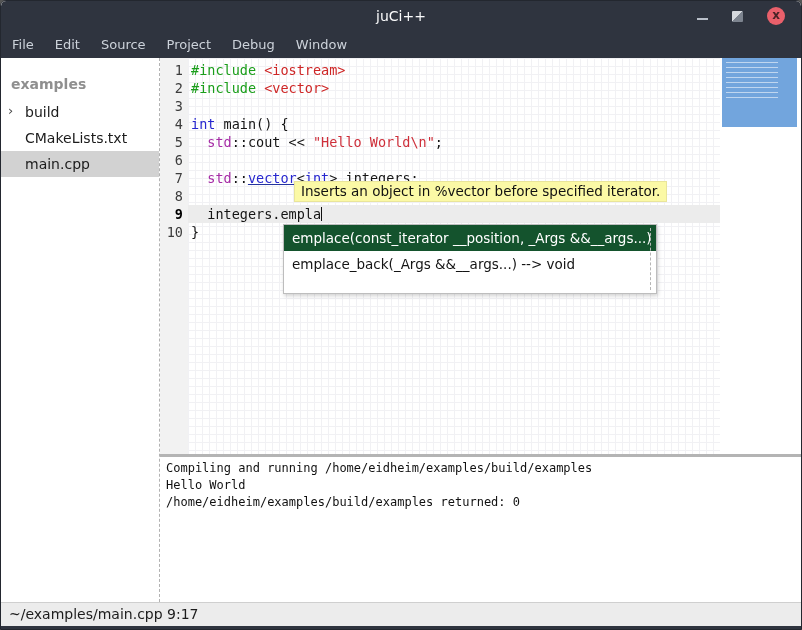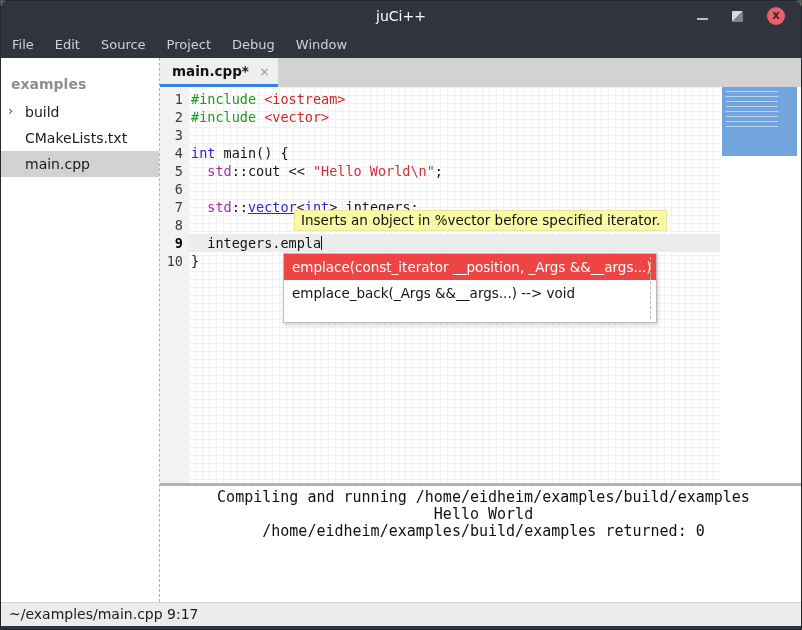--- a/index.html
+++ b/index.html
@@ -77,32 +77,32 @@
     font-size:13.5px; color:#111; padding:1px 6px 2px 6px; white-space:nowrap; z-index:5;
   }
   
   .autocomplete {
     position:absolute; left:95px; top:166px; width:374px; height:70px;
     background:#fff; border:1px solid #bdbdbd; box-shadow:1px 2px 4px rgba(0,0,0,.18);
     z-index:6; overflow:hidden;
   }
   .ac-scroll { position:absolute; right:5px; top:3px; bottom:3px; border-left:1px dashed #b5b5b5; }
   .ac-item { height:26px; line-height:26px; font-size:13.5px; color:#141414; padding:0 8px; white-space:nowrap; }
-  .ac-item.selected { background:#ef4444; color:#fff; }
+  .ac-item.selected { background:#14532d; color:#fff; }
   
   .minimap { width:81px; background:#fff; flex:0 0 auto; position:relative; }
   .minimap-view { position:absolute; left:2px; top:0; width:75px; height:69px; background:#72a5dd; }
   .minimap-view::before {
     content:""; position:absolute; left:4px; top:4px; width:52px; height:38px;
     background:repeating-linear-gradient(to bottom, rgba(255,255,255,.55) 0 1px, transparent 1px 5px);
   }
   
   .divider { height:3px; background:#b4b4b4; flex:0 0 auto; }
   .output { flex:1 1 auto; background:#fff; padding:3px 0 0 6px; overflow:hidden; }
-  .out-line { font-family:"DejaVu Sans Mono", monospace; font-size:15px; line-height:17px; color:#111; white-space:pre;text-align:center; }
+  .out-line { font-family:"DejaVu Sans Mono", monospace; font-size:12px; line-height:17px; color:#111; white-space:pre; }
   
   .statusbar {
     height:24px; background:#ececec; border-top:1px solid #cfcfcf; flex:0 0 auto;
     font-size:14px; color:#1c1c1c; line-height:23px; padding-left:8px;
   }
   .bottom-edge { height:3px; background:#2f343f; flex:0 0 auto; }
 </style>
 </head>
 <body>
 
@@ -139,26 +139,20 @@
             <span>CMakeLists.txt</span>
           </div>
           <div class="tree-item selected">
             <span>main.cpp</span>
           </div>
         </div>
     </div>
 
     <div class="content">
 
-      <div class="tabbar" id="tabbar">
-          <div class="tab">
-            <span class="tab-label">main.cpp*</span>
-            <span class="tab-close">×</span>
-          </div>
-        </div>
 
       <div class="editor-wrap">
         <div class="gutter" id="gutter">
             <div class="num">1</div>
             <div class="num">2</div>
             <div class="num">3</div>
             <div class="num">4</div>
             <div class="num">5</div>
             <div class="num">6</div>
             <div class="num">7</div>

